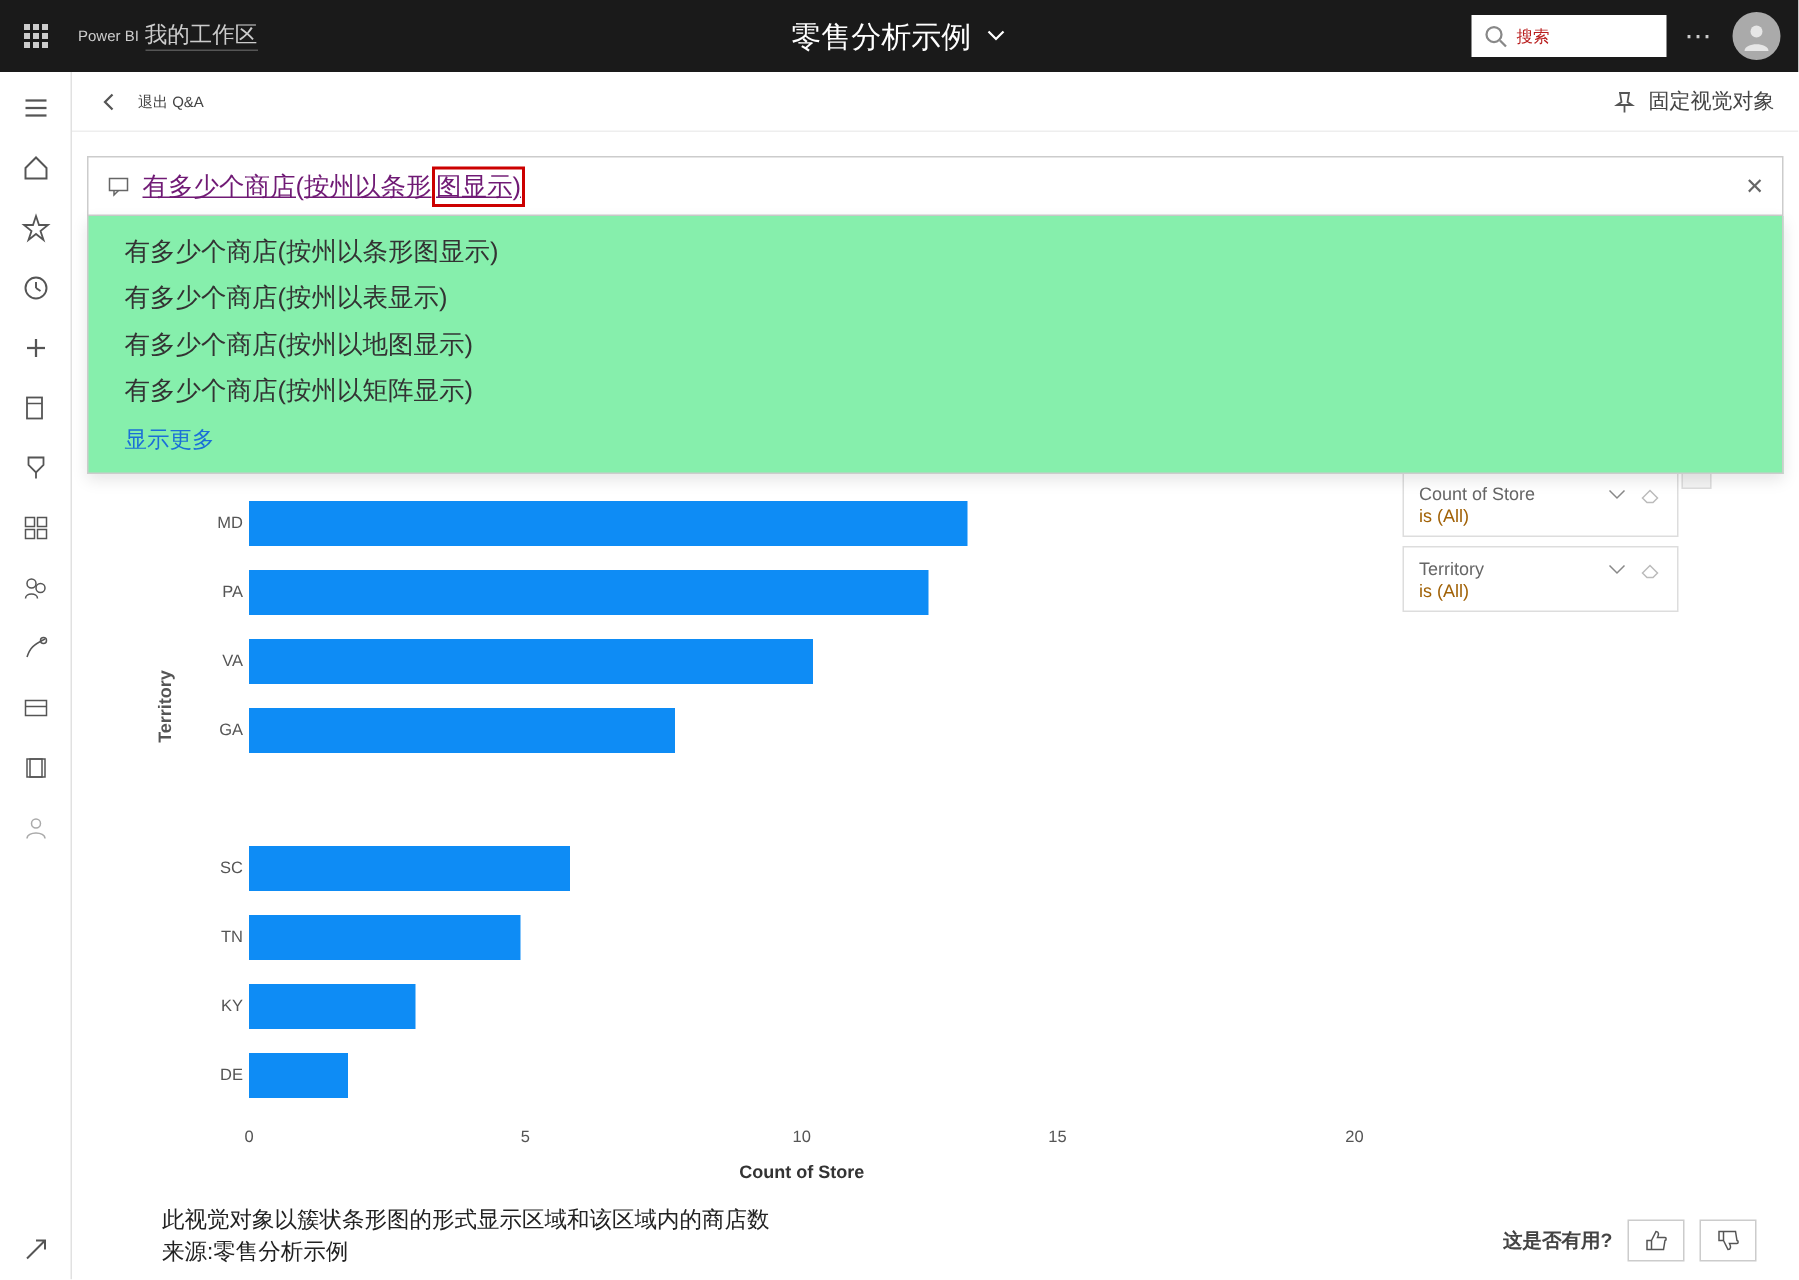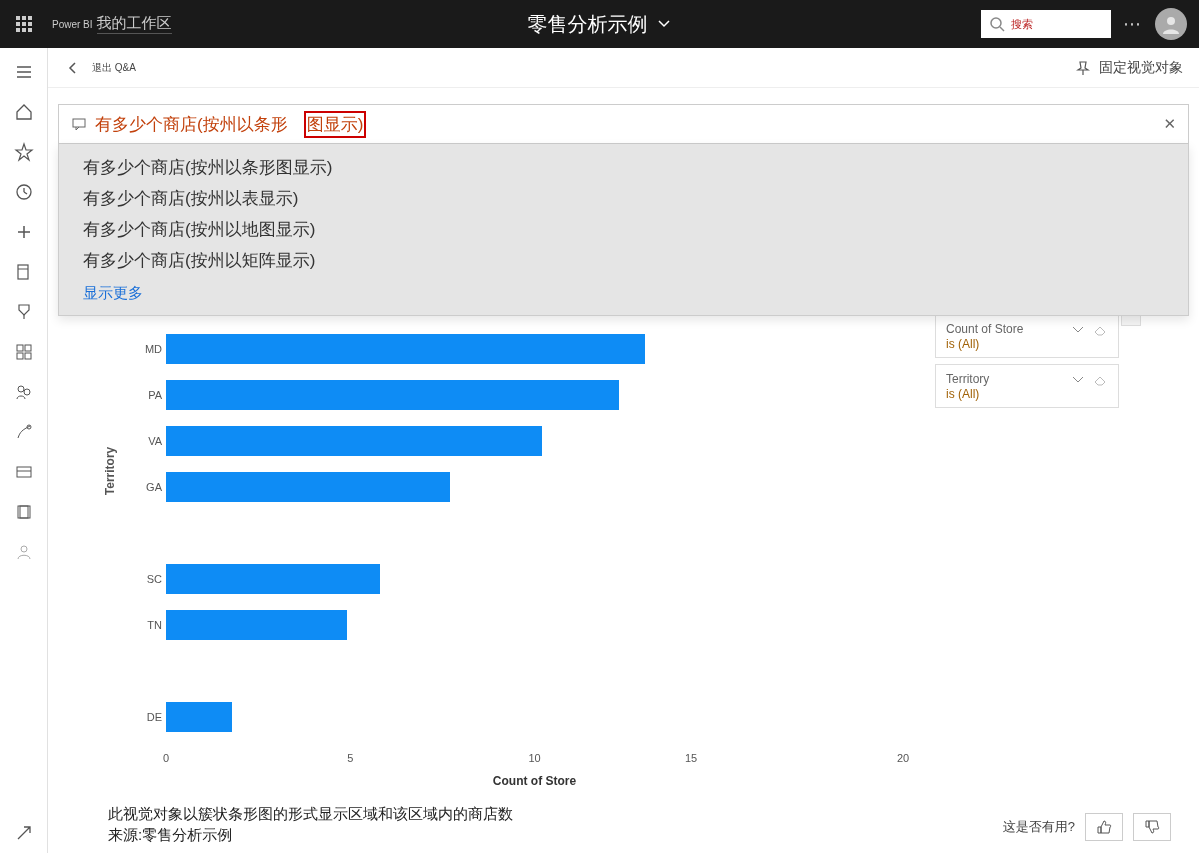--- a/index.html
+++ b/index.html
@@ -30,25 +30,25 @@
 
 
 .crumb { height: 40px; border-bottom: 1px solid #eee; display: flex; align-items: center; padding: 0 16px; justify-content: space-between; }
 .crumb .left { display: flex; align-items: center; gap: 10px; color: #444; font-size: 10px; }
 .crumb .left .back { width: 18px; height: 18px; display: flex; align-items: center; justify-content: center; cursor: pointer; }
 .crumb .right { display: flex; align-items: center; gap: 8px; color: #444; font-size: 14px; }
 
 
 .qna-wrap { position: absolute; top: 56px; left: 10px; right: 10px; z-index: 10; }
 .qna-input { border: 1px solid #ccc; height: 40px; display: flex; align-items: center; padding: 0 12px; background: #fff; }
-.qna-input .query { font-size: 17px; color: #c2410c; display: flex; align-items: center; }
-.qna-input .boxed { border: 2px solid #c00; padding: 0 1px; margin-left: 16px; }
+.qna-input .query { font-size: 17px; color: #701a75; display: flex; align-items: center; text-decoration: underline; }
+.qna-input .boxed { border: 2px solid #c00; padding: 0 1px; }
 .qna-input .clear { margin-left: auto; font-size: 15px; color: #666; cursor: pointer; }
 
-.qna-dropdown { border: 1px solid #ccc; border-top: none; background: #e5e5e5; box-shadow: 0 4px 10px rgba(0,0,0,0.1); padding: 8px 0 12px 0; }
+.qna-dropdown { border: 1px solid #ccc; border-top: none; background: #86efac; box-shadow: 0 4px 10px rgba(0,0,0,0.1); padding: 8px 0 12px 0; }
 .qna-dropdown .suggestion { padding: 4px 24px; font-size: 17px; color: #333; cursor: pointer; }
 .qna-dropdown .showmore { padding: 8px 24px 0 24px; font-size: 15px; color: #1a6fd8; cursor: pointer; }
 
 
 .chart-container { position: absolute; top: 100px; left: 10px; right: 56px; bottom: 60px; }
 .chart { position: absolute; top: 0; left: 0; right: 220px; bottom: 0; }
 .axis-label-y { position: absolute; top: 50%; left: 52px; transform: translate(-50%, -50%) rotate(-90deg); font-size: 12px; color: #555; font-weight: 600; }
 .bar-row { position: absolute; left: 108px; height: 30px; display: flex; align-items: center; }
 .bar-row .cat { position: absolute; left: -30px; width: 26px; text-align: right; font-size: 11px; color: #555; }
 .bar { height: 30px; background: #0e8cf5; }
@@ -61,21 +61,21 @@
 .filter-card .head { display: flex; align-items: center; justify-content: space-between; color: #666; }
 .filter-card .isall { color: #a16207; }
 
 
 .viz-tab { position: absolute; right: 2px; top: 108px; writing-mode: vertical-rl; font-size: 11px; color: #777; background: #f4f4f4; border: 1px solid #ddd; height: 70px; width: 20px; display: flex; align-items: center; justify-content: flex-start; padding-top: 6px; }
 
 
 .footertext { position: absolute; bottom: 8px; left: 60px; font-size: 15px; color: #222; line-height: 1.4; }
 
 
-.feedback { position: absolute; bottom: 12px; right: 28px; display: flex; align-items: center; gap: 10px; font-size: 13px; color: #444; }
+.feedback { position: absolute; bottom: 12px; right: 28px; display: flex; align-items: center; gap: 10px; font-size: 13px; color: #444; font-weight: bold; }
 .feedback .fbtn { border: 1px solid #ccc; width: 38px; height: 28px; display: flex; align-items: center; justify-content: center; cursor: pointer; }
 
 svg { display: block; }
 .icon16 { width: 16px; height: 16px; }
 .icon20 { width: 20px; height: 20px; }
 </style>
 </head>
 <body>
 
 <div class="top-header">
@@ -250,21 +250,21 @@
       </div>
     </div>
 
     <div class="chart-container">
       <div class="chart" id="chart">
         <div class="axis-label-y">Territory</div>
         <div class="x-ticks" id="xticks" style="top: 604px; bottom: auto; width: 737px;">
             <div class="x-tick" style="left: 0px;">0</div>
             <div class="x-tick" style="left: 184.25px;">5</div>
             <div class="x-tick" style="left: 368.5px;">10</div>
-            <div class="x-tick" style="left: 525px; text-align: right;">15</div>
+            <div class="x-tick" style="left: 539px; text-align: right;">15</div>
             <div class="x-tick" style="left: 737px;">20</div>
           </div>
         <div class="x-label" style="top: 626px; bottom: auto; left: 476.5px;">Count of Store</div>
       <div class="bar-row" style="top: 186px; width: 737px;">
             <div class="cat">MD</div>
             <div class="bar" style="width: 479.05px;"></div>
           </div>
           <div class="bar-row" style="top: 232px; width: 737px;">
             <div class="cat">PA</div>
             <div class="bar" style="width: 453.255px;"></div>
@@ -277,20 +277,24 @@
             <div class="cat">GA</div>
             <div class="bar" style="width: 283.745px;"></div>
           </div>
           <div class="bar-row" style="top: 416px; width: 737px;">
             <div class="cat">SC</div>
             <div class="bar" style="width: 213.73px;"></div>
           </div>
           <div class="bar-row" style="top: 462px; width: 737px;">
             <div class="cat">TN</div>
             <div class="bar" style="width: 180.565px;"></div>
+          </div>
+          <div class="bar-row" style="top: 508px; width: 737px;">
+            <div class="cat">KY</div>
+            <div class="bar" style="width: 110.55px;"></div>
           </div>
           <div class="bar-row" style="top: 554px; width: 737px;">
             <div class="cat">DE</div>
             <div class="bar" style="width: 66.33px;"></div>
           </div>
         </div>
 
       <div class="filter-card" style="top:166px">
         <div class="head">
           <span>Count of Store</span>

